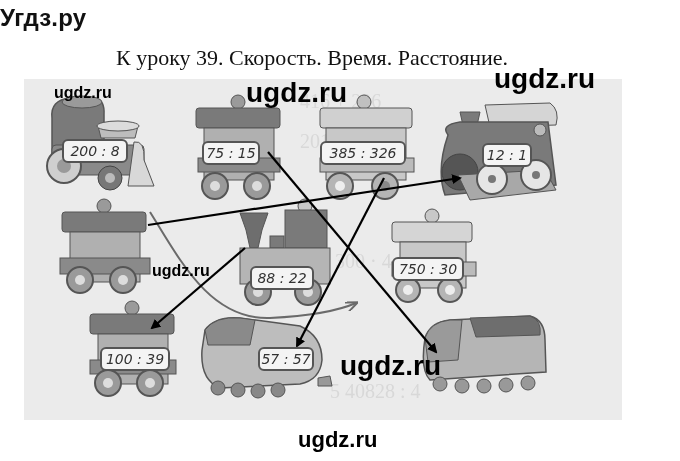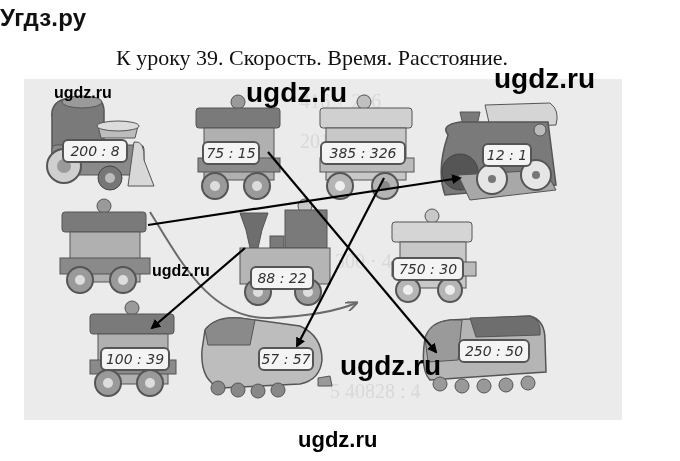--- a/index.html
+++ b/index.html
@@ -163,21 +163,20 @@
   </svg>
 
   <div class="plate" style="left:38px; top:60px; width:62px;">200 : 8</div>
   <div class="plate" style="left:178px; top:62px; width:54px;">75 : 15</div>
   <div class="plate" style="left:296px; top:62px; width:82px;">385 : 326</div>
   <div class="plate" style="left:458px; top:64px; width:46px;">12 : 1</div>
   <div class="plate" style="left:226px; top:172px; width:60px;margin-top:15px;">88 : 22</div>
   <div class="plate" style="left:368px; top:178px; width:68px;">750 : 30</div>
   <div class="plate" style="left:76px; top:268px; width:66px;">100 : 39</div>
   <div class="plate" style="left:202px; top:268px; width:52px;margin-left:32px;">57 : 57</div>
-  <div class="plate" style="left:434px; top:260px; width:68px;">250 : 50</div>
 </div>
 
 <div class="wm wm-small" style="left:54px; top:84px;">ugdz.ru</div>
 <div class="wm wm-big" style="left:246px; top:77px;">ugdz.ru</div>
 <div class="wm wm-big" style="left:494px; top:63px;">ugdz.ru</div>
 <div class="wm wm-small" style="left:152px; top:262px;">ugdz.ru</div>
 <div class="wm wm-big" style="left:340px; top:350px;">ugdz.ru</div>
 <div class="wm wm-mid" style="left:298px; top:427px;">ugdz.ru</div>
 
 </body></html>

